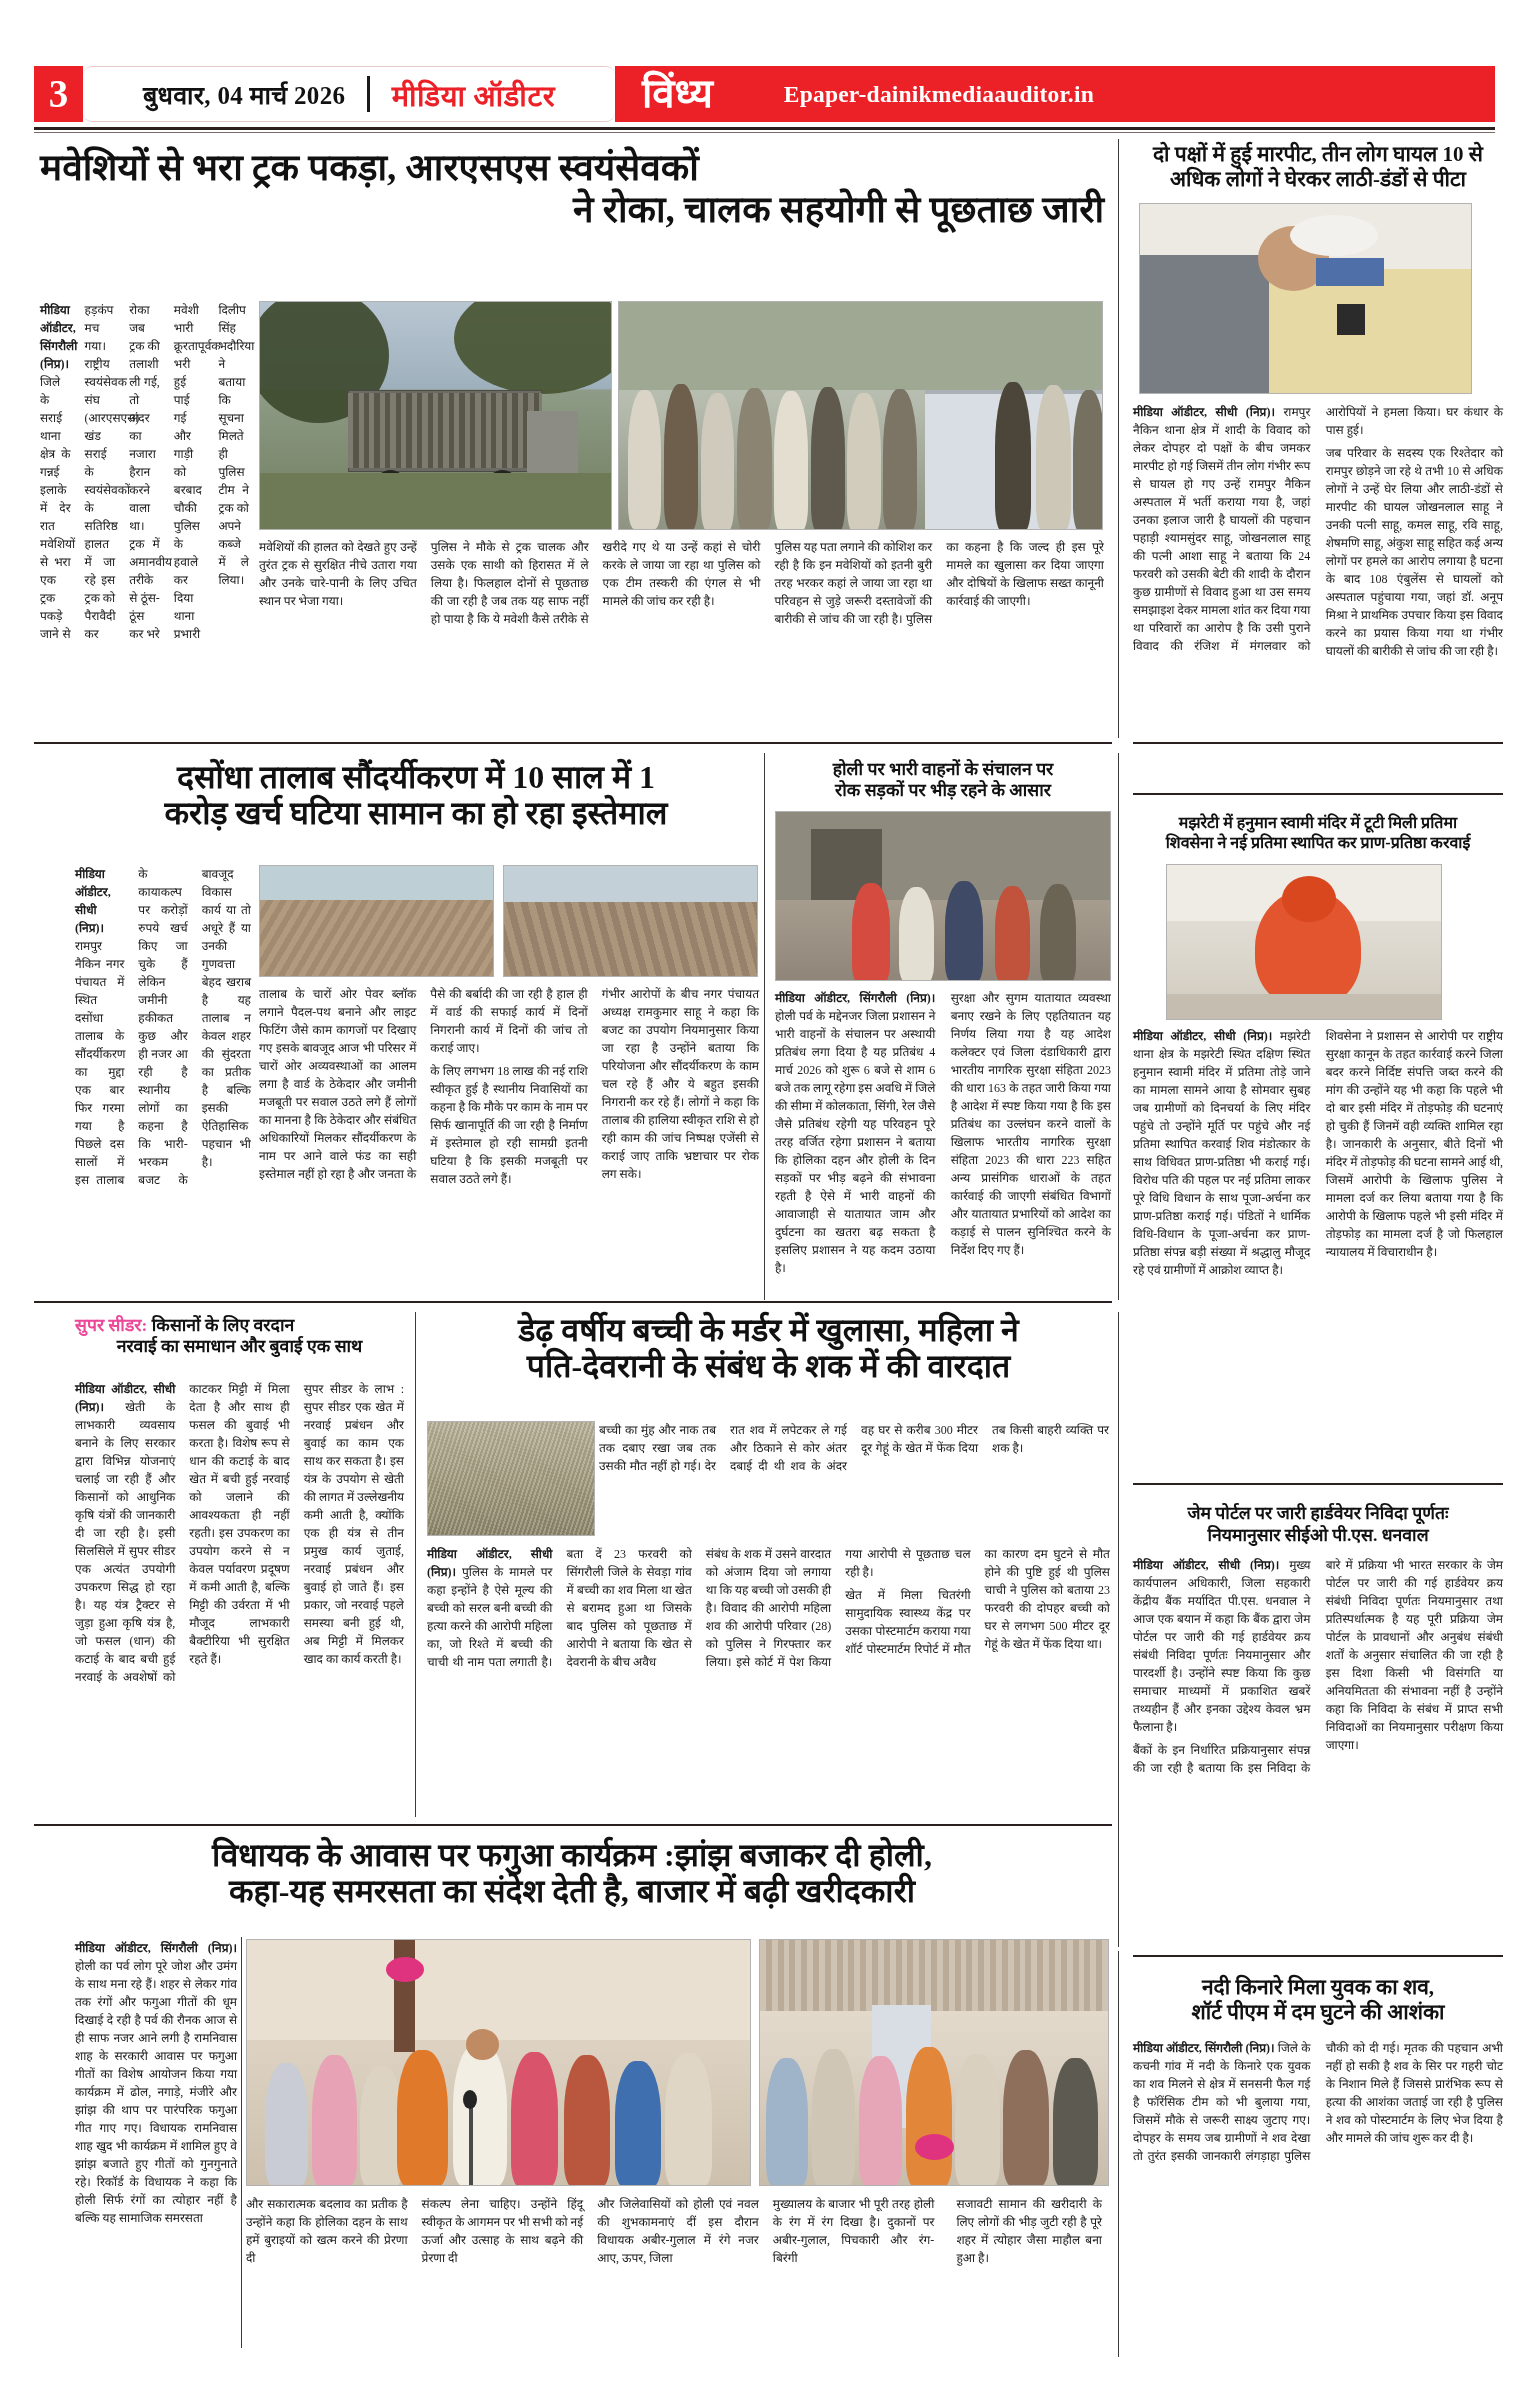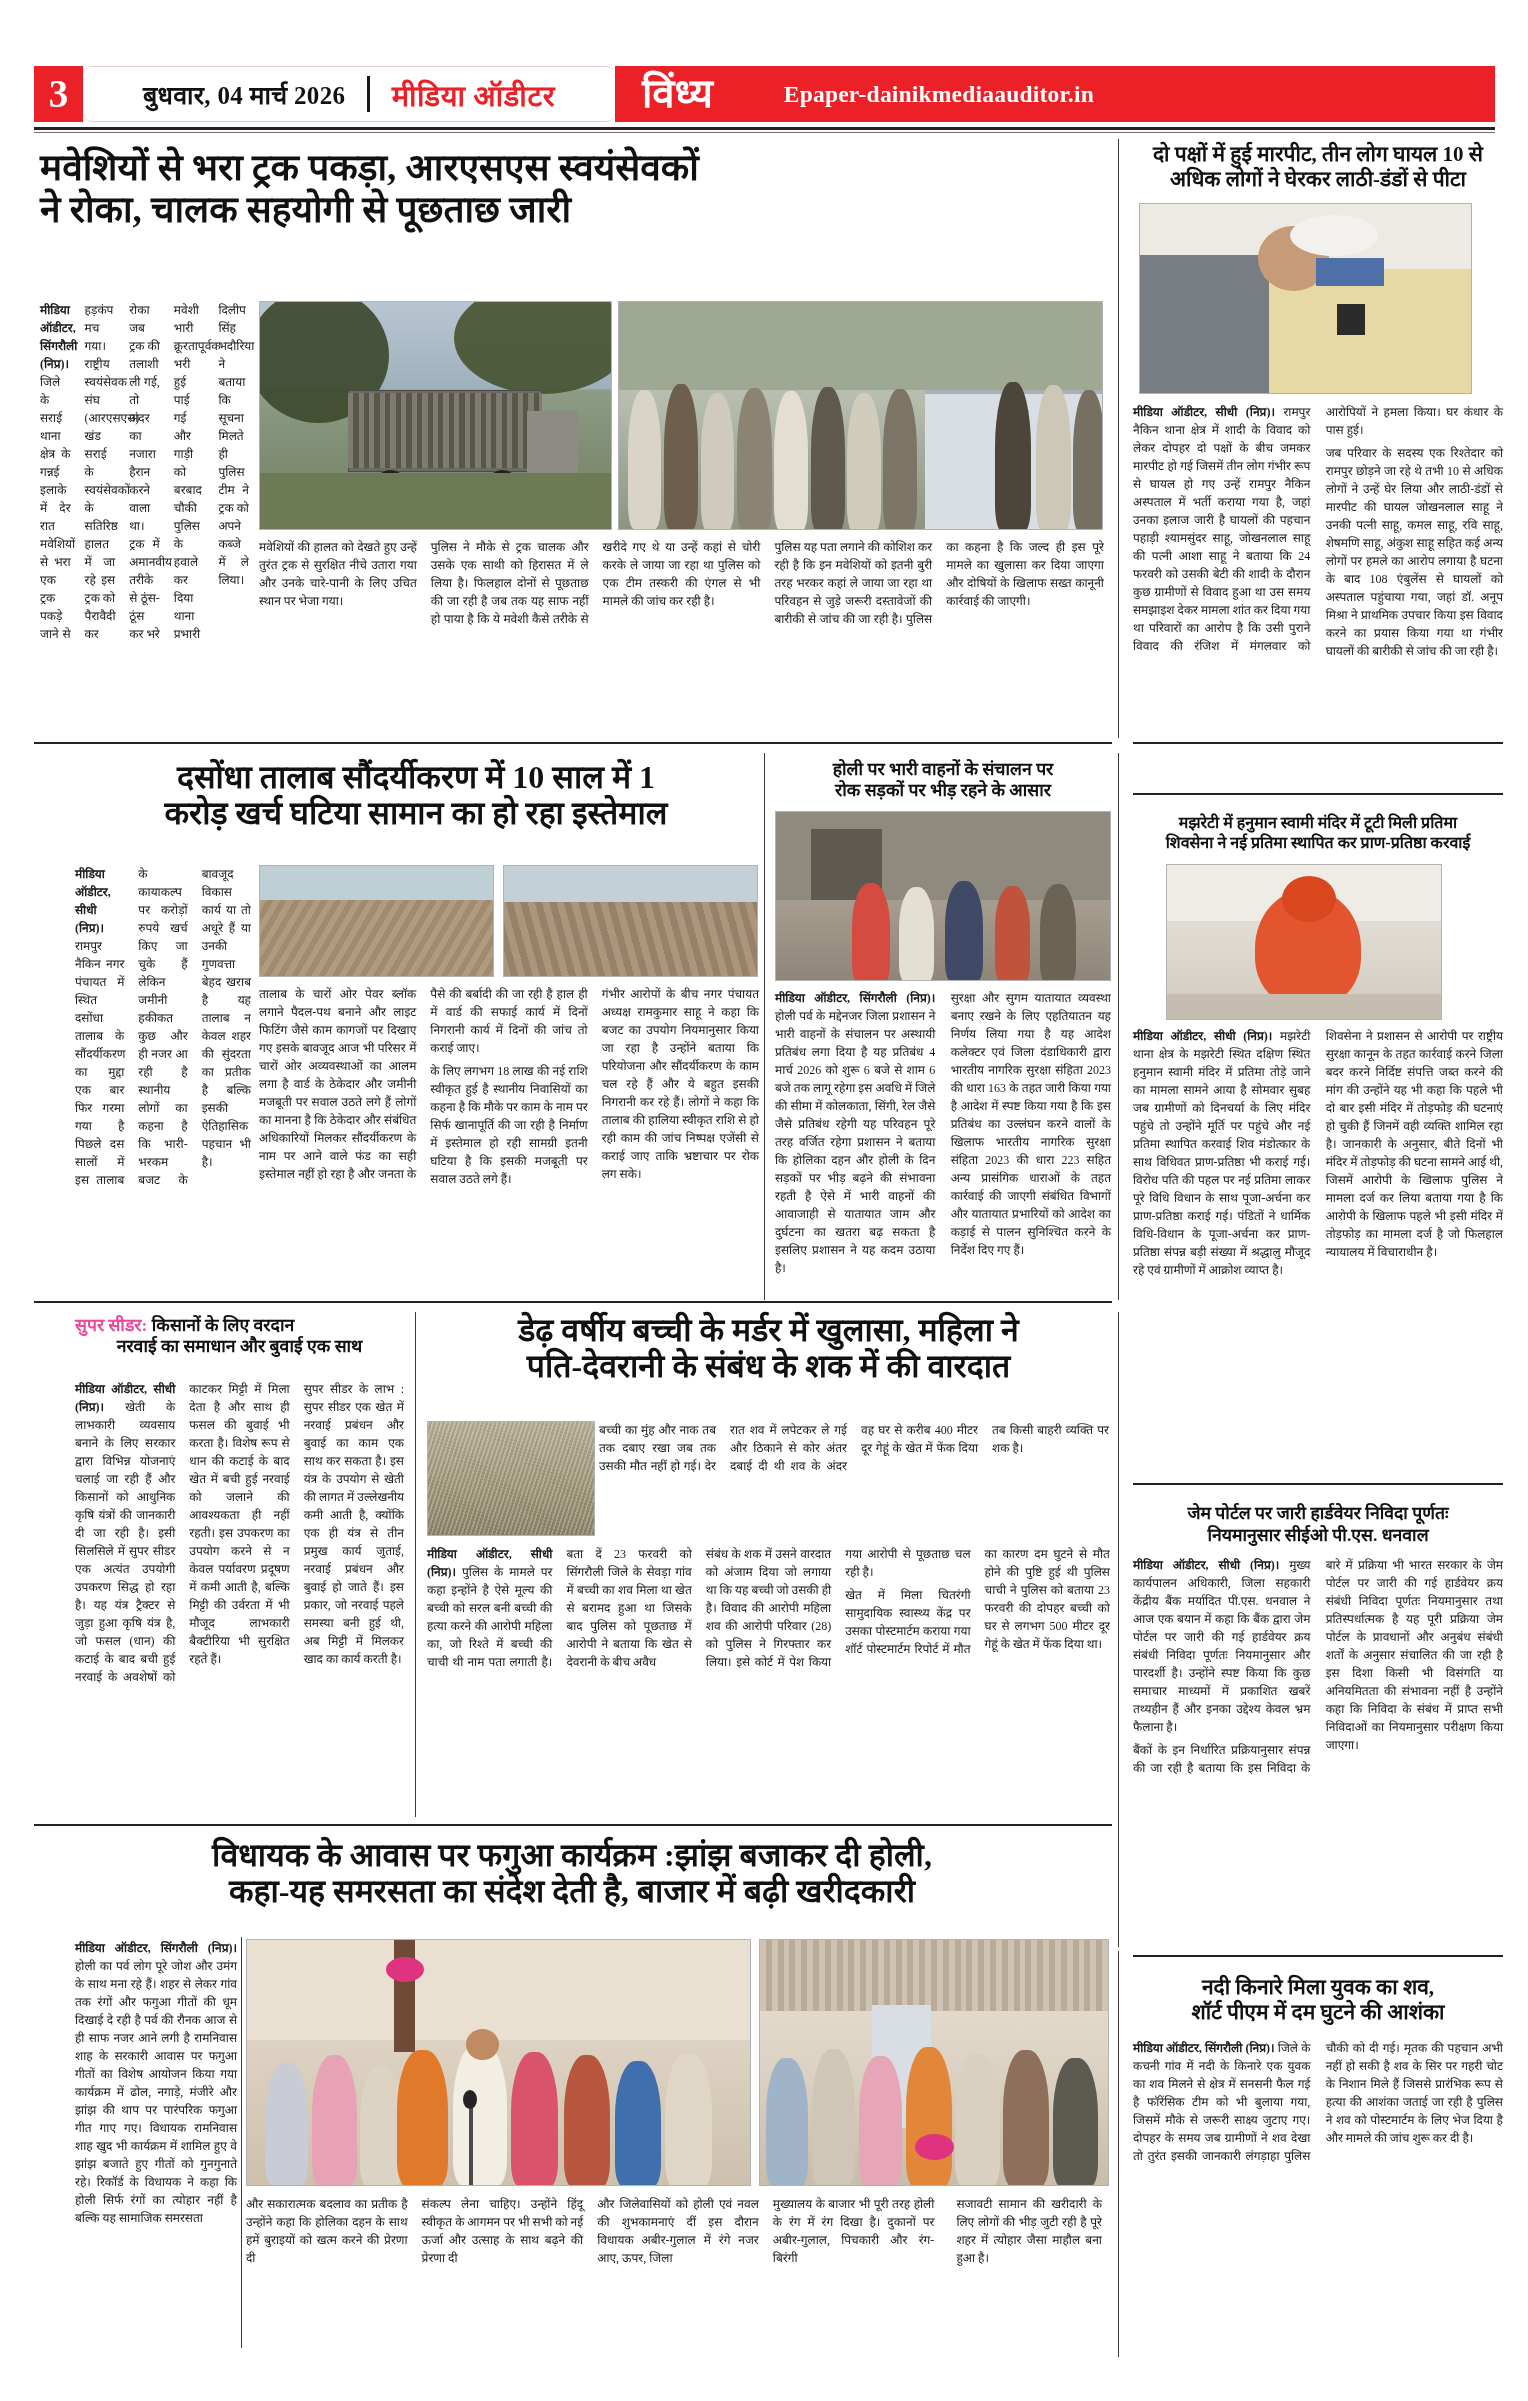--- a/index.html
+++ b/index.html
@@ -82,21 +82,21 @@
     </div>
   </div>
 
   <div class="rulebar" style="top:127px;height:2.9px;"></div>
   <div class="rulebar" style="top:132px;height:1.2px;background:#7a6a6a;"></div>
 
   <div class="col-rule" style="left:1118px; top:139px; height:599px;"></div>
 
   <div style="position:absolute; left:40px; top:147px; width:1064px;">
     <div class="hl hl-main">मवेशियों से भरा ट्रक पकड़ा, आरएसएस स्वयंसेवकों</div>
-    <div class="hl hl-main" style="text-align:left;">ने रोका, चालक सहयोगी से पूछताछ जारी</div>
+    <div class="hl hl-main" style="text-align:right;">ने रोका, चालक सहयोगी से पूछताछ जारी</div>
   </div>
 
   <div class="photo" style="left:259px; top:301px; width:353px; height:229px; position:absolute; background:linear-gradient(#b8c6d2 0%, #9fb0bd 38%, #8e9b86 39%, #6f7d5e 100%);">
     <div class="blob" style="left:-11.8px; top:-14px; width:141px; height:135px; background:#3d4a2e; opacity:.92;"></div>
     <div class="blob" style="left:194px; top:-20px; width:176px; height:112px; background:#46522f; opacity:.9;"></div>
     <div style="position:absolute; left:88px; top:88px; width:194px; height:82px; background:#6b6a63; border:1.8px solid #4b4a45;"></div>
     <div style="position:absolute; left:88px; top:91px; width:194px; height:75px; background:repeating-linear-gradient(90deg,#7e7b70 0 5.3px,#585549 5.3px 10.6px);"></div>
     <div style="position:absolute; left:267px; top:109px; width:51px; height:62px; background:#8d8c84;"></div>
     <div class="blob" style="left:115px; top:168px; width:31px; height:31px; background:#23241f;"></div>
     <div class="blob" style="left:227px; top:168px; width:31px; height:31px; background:#23241f;"></div>
@@ -239,21 +239,21 @@
   <div style="position:absolute; left:427px; top:1312px; width:683px;">
     <div class="hl hl-2" style="text-align:center;">डेढ़ वर्षीय बच्ची के मर्डर में खुलासा, महिला ने</div>
     <div class="hl hl-2" style="text-align:center;">पति-देवरानी के संबंध के शक में की वारदात</div>
   </div>
 
   <div class="photo" style="left:427px; top:1421px; width:168px; height:115px; position:absolute; background:linear-gradient(#b5ae95 0%, #9e9678 60%, #8a8468 100%);">
     <div style="position:absolute; inset:0; background:repeating-linear-gradient(108deg, rgba(255,255,255,.20) 0 1.8px, rgba(0,0,0,.05) 1.8px 4.1px);"></div>
   </div>
 
   <div class="colwrap body-txt cols4" style="left:599px; top:1421px; width:510px; height:115px;">
-    <p style="margin:0;">बच्ची का मुंह और नाक तब तक दबाए रखा जब तक उसकी मौत नहीं हो गई। देर रात शव में लपेटकर ले गई और ठिकाने से कोर अंतर दबाई दी थी शव के अंदर वह घर से करीब 400 मीटर दूर गेहूं के खेत में फेंक दिया तब किसी बाहरी व्यक्ति पर शक है।</p>
+    <p style="margin:0;">बच्ची का मुंह और नाक तब तक दबाए रखा जब तक उसकी मौत नहीं हो गई। देर रात शव में लपेटकर ले गई और ठिकाने से कोर अंतर दबाई दी थी शव के अंदर वह घर से करीब 300 मीटर दूर गेहूं के खेत में फेंक दिया तब किसी बाहरी व्यक्ति पर शक है।</p>
   </div>
 
   <div class="colwrap body-txt cols5" style="left:427px; top:1545px; width:683px; height:270px;">
     <p style="margin:0 0 4.7px 0;"><span class="byline">मीडिया ऑडीटर, सीधी (निप्र)।</span> <span>पुलिस के मामले पर कहा इन्होंने है ऐसे मूल्य की बच्ची को सरल बनी बच्ची की हत्या करने की आरोपी महिला का, जो रिश्ते में बच्ची की चाची थी नाम पता लगाती है। बता दें 23 फरवरी को सिंगरौली जिले के सेवड़ा गांव में बच्ची का शव मिला था खेत से बरामद हुआ था जिसके बाद पुलिस को पूछताछ में आरोपी ने बताया कि खेत से देवरानी के बीच अवैध</span></p>
     <p style="margin:0 0 4.7px 0;">संबंध के शक में उसने वारदात को अंजाम दिया जो लगाया था कि यह बच्ची जो उसकी ही है। विवाद की आरोपी महिला शव की आरोपी परिवार (28) को पुलिस ने गिरफ्तार कर लिया। इसे कोर्ट में पेश किया गया आरोपी से पूछताछ चल रही है।</p>
     <p style="margin:0;">खेत में मिला चितरंगी सामुदायिक स्वास्थ्य केंद्र पर उसका पोस्टमार्टम कराया गया शॉर्ट पोस्टमार्टम रिपोर्ट में मौत का कारण दम घुटने से मौत होने की पुष्टि हुई थी पुलिस चाची ने पुलिस को बताया 23 फरवरी की दोपहर बच्ची को घर से लगभग 500 मीटर दूर गेहूं के खेत में फेंक दिया था।</p>
   </div>
 
   <div class="hrule" style="left:1133px; top:1483px; width:370px; height:1.8px;"></div>
   <div style="position:absolute; left:1133px; top:1503px; width:370px;">

